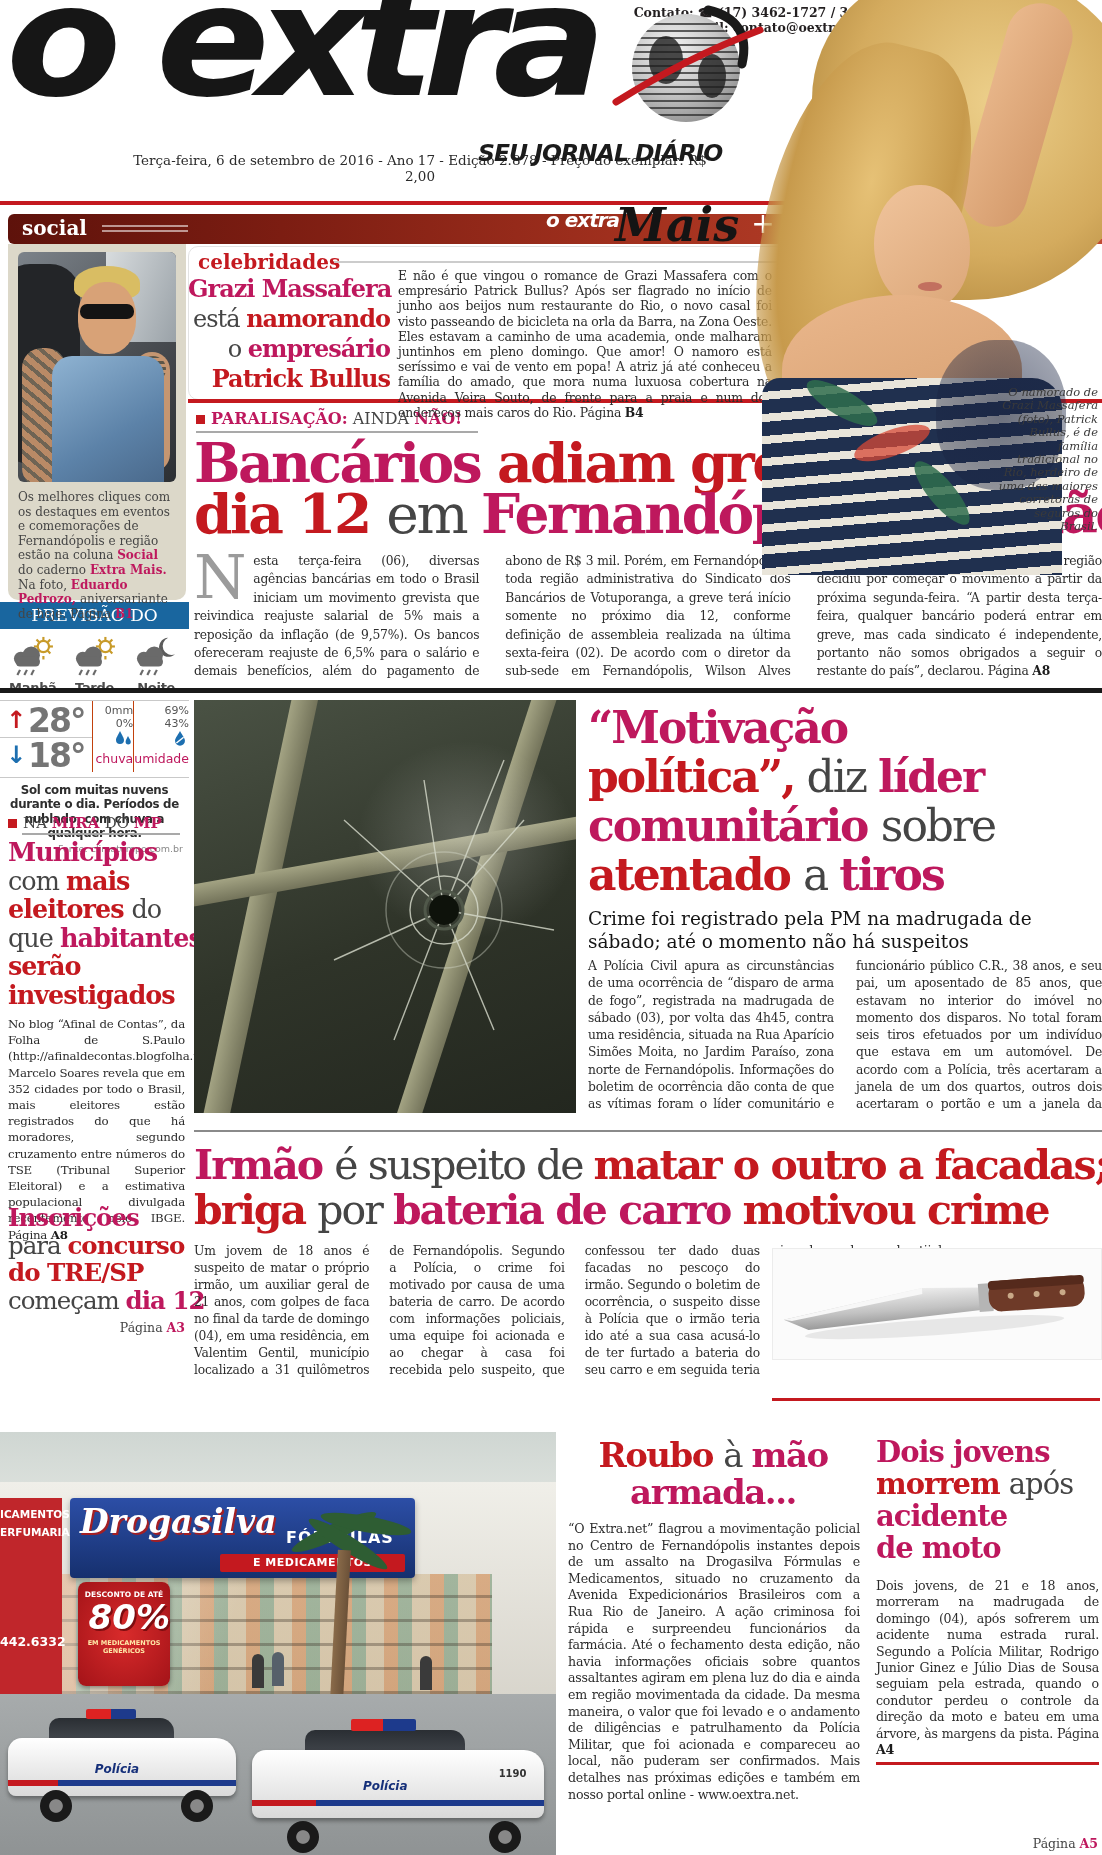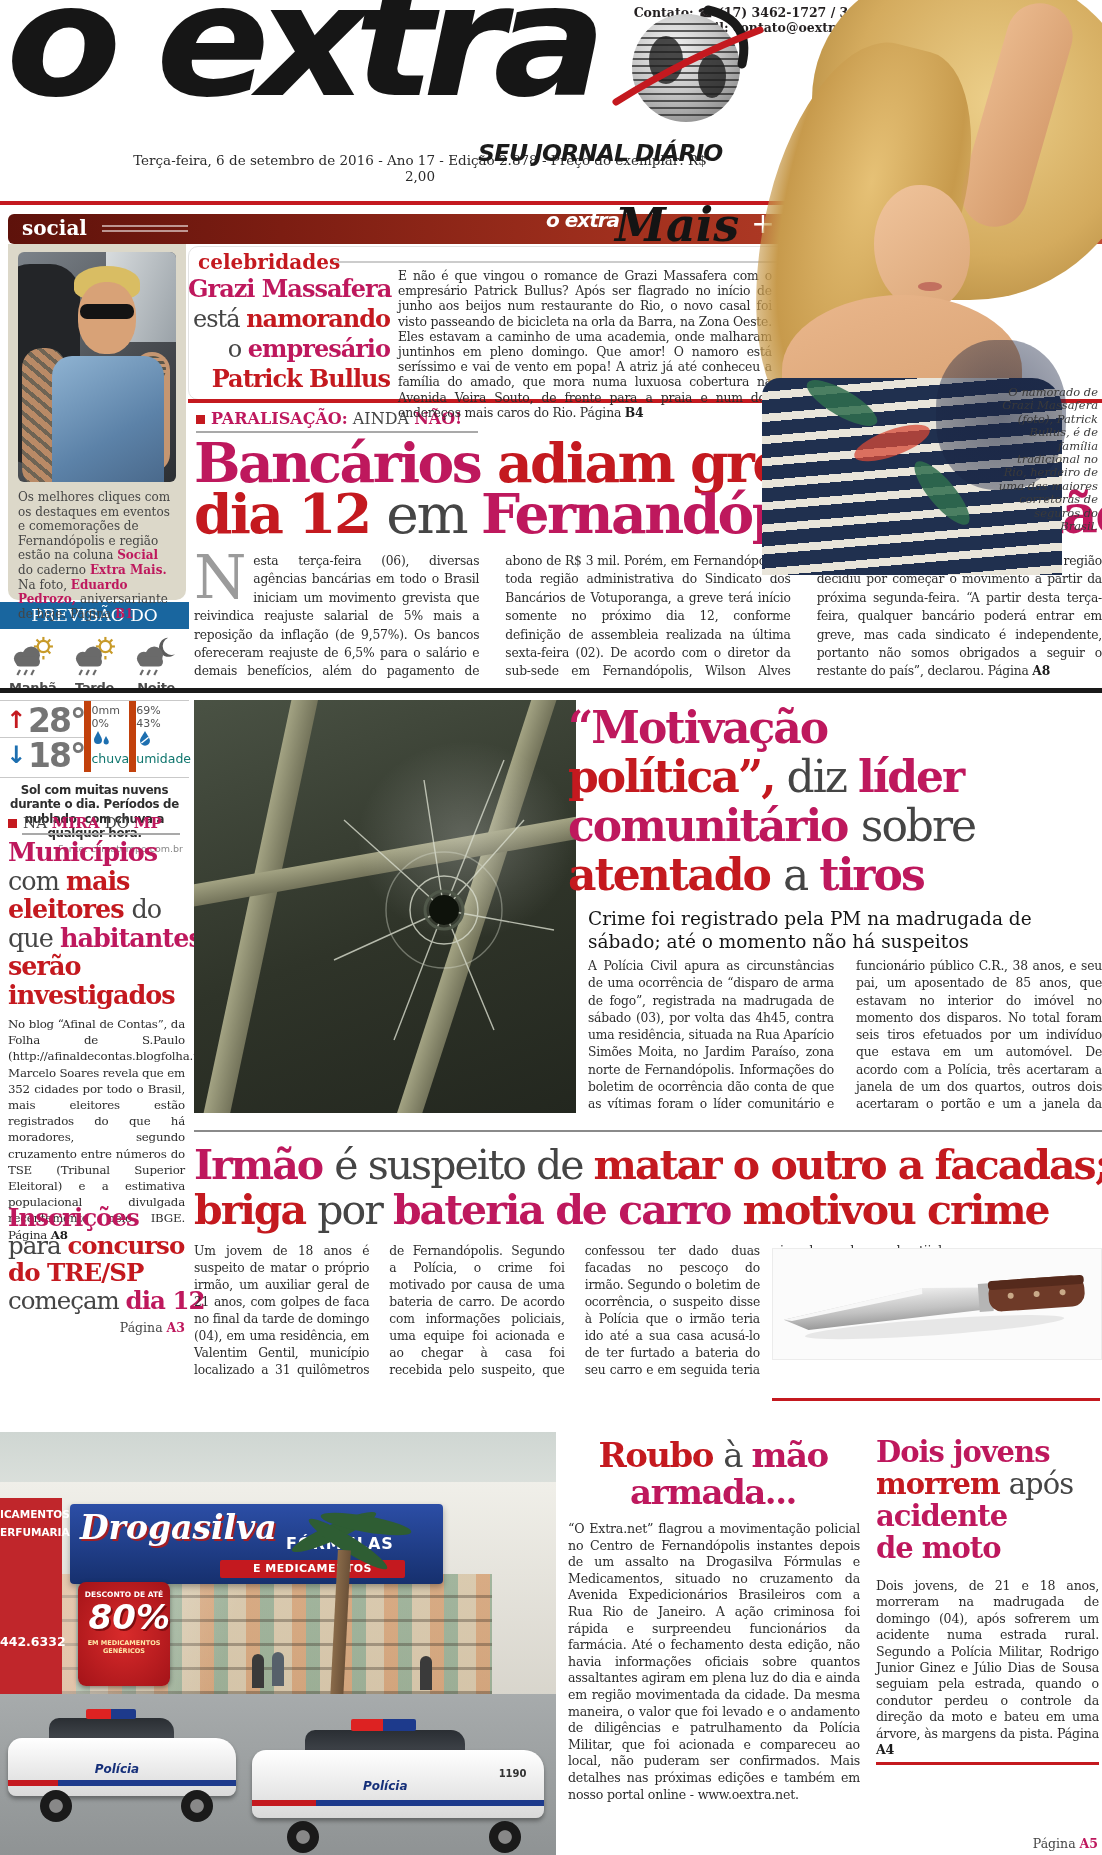--- a/index.html
+++ b/index.html
@@ -72,22 +72,22 @@
   .wx-icons{display:flex;padding:7px 2px 0;}
   .wx-cell{flex:1;text-align:center;}
   .wx-label{font:700 13px "DejaVu Sans",sans-serif;color:#4c4c4c;letter-spacing:-.3px;}
   .wx-mid{display:flex;border-top:1px solid #c9c9c9;margin-top:5px;}
   .wx-temps{width:92px;padding-top:2px;}
   .wx-trow{display:flex;align-items:center;padding-left:6px;height:34px;}
   .wx-trow.hi{border-bottom:1px solid #c9c9c9;}
   .wx-arrow{font:700 24px "DejaVu Sans",sans-serif;width:22px;}
   .wx-arrow.up{color:#c4191f;} .wx-arrow.dn{color:#1d6fb0;}
   .wx-deg{font:700 33px/1 "DejaVu Sans",sans-serif;color:#757575;letter-spacing:-2px;}
-  .wx-col{flex:1;border-left:7px solid #c2410c;text-align:left;font:11px/13px "DejaVu Sans",sans-serif;color:#555;padding-top:3px;}
-  .wx-col .lbl{font-size:12.5px;color:#0f766e;margin-top:1px;}
+  .wx-col{flex:1;border-left:1px solid #c2410c;text-align:right;font:11px/13px "DejaVu Sans",sans-serif;color:#555;padding-top:3px;}
+  .wx-col .lbl{font-size:12.5px;color:#be185d;margin-top:1px;}
   .wx-summary{border-top:1px solid #c9c9c9;margin-top:5px;padding:5px 3px 2px;text-align:center;
               font:700 11.8px/14.4px "DejaVu Sans",sans-serif;letter-spacing:-.3px;color:#2e2e2e;}
   .wx-source{text-align:right;padding-right:6px;font:9.5px "DejaVu Sans",sans-serif;color:#8a8a8a;}
   
   .kicker{font:15px "DejaVu Serif",serif;white-space:nowrap;}
   .kicker .sq{display:inline-block;width:9px;height:9px;background:#c4191f;margin-right:6px;}
   .kickline{height:1.5px;background:#a9a9a9;}
   .hl{display:block;white-space:nowrap;}
   .elections-headline{left:8px;top:838px;width:180px;font-size:25.5px;line-height:28.6px;letter-spacing:-1px;}
   .elections-body{left:8px;top:1016px;width:177px;font:11.8px/16.2px "DejaVu Serif",serif;letter-spacing:-.2px;
@@ -116,21 +116,21 @@
   
   .window-photo{left:194px;top:700px;width:382px;height:413px;overflow:hidden;
                 background:linear-gradient(160deg,#4a5244,#2f3429 55%,#23271f);}
   .wf-bar{position:absolute;background:linear-gradient(90deg,#a3a383,#73735a);}
   .wf-v1{left:52px;top:-20px;width:26px;height:470px;transform:rotate(12deg);}
   .wf-v2{left:268px;top:-20px;width:24px;height:470px;transform:rotate(18deg);}
   .wf-h1{left:-20px;top:150px;width:430px;height:22px;transform:rotate(-10deg);background:linear-gradient(#a3a383,#73735a);}
   .wf-glint{position:absolute;right:0;top:40px;width:220px;height:200px;
             background:radial-gradient(rgba(255,255,255,.22),rgba(255,255,255,0) 70%);}
   
-  .shoot-headline{left:568px;font-size:44px;line-height:49.5px;letter-spacing:-2px;font-weight:700;}
+  .shoot-headline{left:588px;font-size:44px;line-height:49.5px;letter-spacing:-2px;font-weight:700;}
   .shoot-subhead{left:588px;top:908px;width:505px;font:400 18.5px/22.5px "DejaVu Serif",serif;color:#151515;}
   .shoot-body{left:588px;top:958px;width:514px;height:164px;column-count:2;column-gap:22px;
               font-size:12.3px;line-height:17.3px;}
   .rule-gray{left:194px;top:1130px;width:908px;height:2px;background:#8a8a8a;}
   
   .stab-headline{left:194px;font-size:41px;line-height:45px;letter-spacing:-2px;}
   .stab-body{left:194px;top:1243px;width:566px;height:152px;column-count:3;column-gap:20px;
              font-size:12.3px;line-height:17px;}
   .knife-box{left:772px;top:1248px;width:328px;height:110px;background:#fbfbfb;border:1px solid #ececec;}
   .rule-red3{left:772px;top:1398px;width:328px;height:2.5px;background:#c4191f;}
@@ -138,21 +138,21 @@
   .roubo-headline{left:564px;top:1437px;width:298px;text-align:center;font-size:34px;line-height:37px;letter-spacing:-1.5px;}
   .roubo-body{left:568px;top:1521px;width:292px;font-size:12.6px;line-height:16.6px;}
   .moto-headline{left:876px;top:1436px;width:226px;font-size:29px;line-height:32px;letter-spacing:-1px;}
   .moto-body{left:876px;top:1578px;width:223px;font-size:12.6px;line-height:16.4px;}
   .rule-red4{left:876px;top:1762px;width:223px;height:2.5px;background:#c4191f;}
   .theft-headline{left:876px;top:1768px;width:223px;font-size:20.5px;line-height:22px;letter-spacing:-.5px;}
   .theft-page{left:1002px;top:1836px;width:96px;}
   
   .drog-photo{left:0;top:1432px;width:556px;height:423px;overflow:hidden;background:linear-gradient(#cfd6d2,#e3e7e2 22%,#d8d5cc 40%);}
   .dg-facade{position:absolute;left:0;top:50px;width:556px;height:215px;background:linear-gradient(#f0efe9,#d8d5cc);}
-  .dg-sign{position:absolute;left:70px;top:72px;width:373px;height:80px;border-radius:4px;
+  .dg-sign{position:absolute;left:70px;top:66px;width:345px;height:80px;border-radius:4px;
            background:linear-gradient(#2c4ea6,#16306e);box-shadow:0 3px 6px rgba(0,0,0,.3);}
   .dg-name{position:absolute;left:10px;top:4px;font:italic 700 33px "DejaVu Serif",serif;color:#fff;text-shadow:2px 2px 0 #a31f24;}
   .dg-form{position:absolute;left:216px;top:30px;font:700 16px "DejaVu Sans",sans-serif;color:#fff;letter-spacing:1px;}
   .dg-med{position:absolute;left:150px;top:56px;width:185px;height:18px;background:#c4191f;border-radius:2px;
           font:700 11px/18px "DejaVu Sans",sans-serif;color:#fff;text-align:center;letter-spacing:.5px;}
   .dg-leftsign{position:absolute;left:0;top:66px;width:62px;height:212px;background:#c0262b;color:#fff;
                font:700 10.5px "DejaVu Sans",sans-serif;text-align:center;}
   .dg-leftsign .ph{font-size:12.5px;margin-top:96px;}
   .dg-shelves{position:absolute;left:62px;top:142px;width:430px;height:120px;
      background:linear-gradient(105deg,rgba(255,255,255,.35) 8%,rgba(255,255,255,0) 40%),

